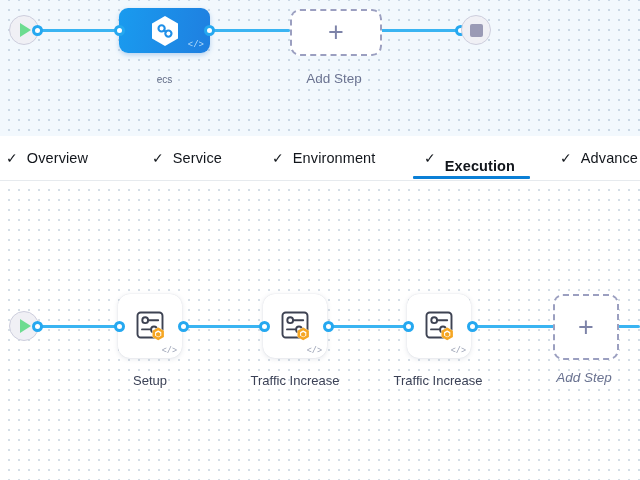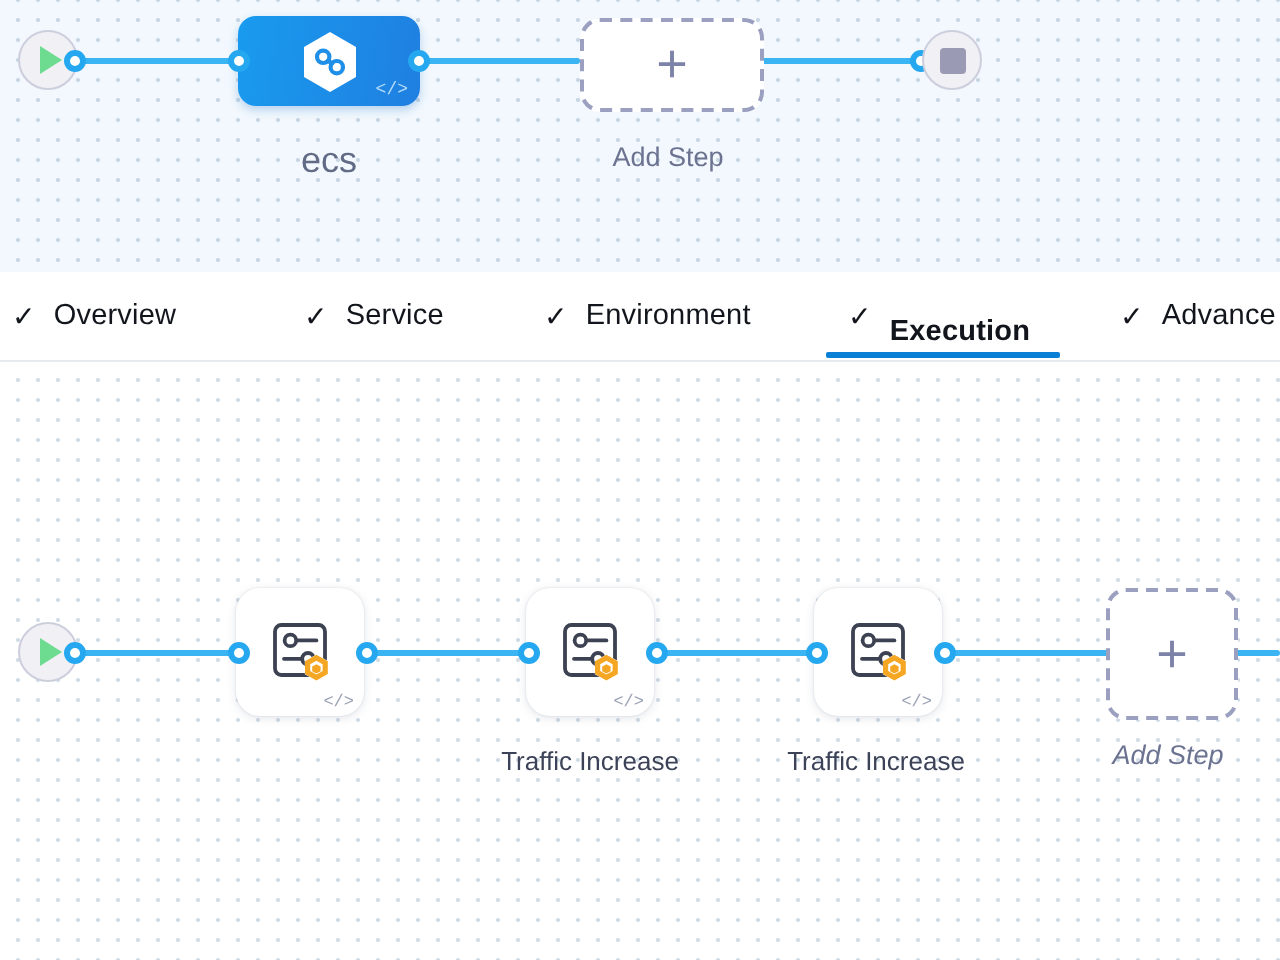--- a/index.html
+++ b/index.html
@@ -84,21 +84,21 @@
     display: flex; align-items: center; justify-content: center;
   }
   .hexwrap { width: 30px; height: 32px; position: relative; }
   .code-mark {
     position: absolute; right: 6px; bottom: 3px;
     font-size: 9px; color: #b5dcfb; font-family: "Liberation Mono", monospace;
     line-height: 1;
   }
   .node-caption {
     position: absolute; text-align: center;
-    font-size: 18px; color: #616b86; line-height: 18px;
+    font-size: 10px; color: #616b86; line-height: 18px;
     white-space: nowrap;
   }
 
   
   .dashed-box {
     position: absolute;
     border: 2px dashed #9b9fc0;
     border-radius: 10px;
     background: #ffffff;
     display: flex; align-items: center; justify-content: center;
@@ -229,20 +229,21 @@
             <path d="M25.2 19.9 L29.6 22.4 L29.6 27.3 L25.2 29.8 L20.8 27.3 L20.8 22.4 Z" fill="none" stroke="#f5a623" stroke-width="2.6"></path>
             <path d="M25.2 23.1 L27.3 24.3 L27.3 26.6 L25.2 27.8 L23.1 26.6 L23.1 24.3 Z" fill="#f5a623"></path>
           </g>
         </svg>
       </div>
       <span class="step-code-mark">&lt;/&gt;</span>
     </div>
     <div class="port" style="left:114px; top:140px;"></div>
     <div class="port" style="left:178px; top:140px;"></div>
     <div class="step-caption" style="left:90px; top:190px; width:120px;">
+      <div>Setup</div>
     </div>
 
     <div class="step-node" style="left:263px; top:113px;">
       <div class="step-icon-wrap">
         <svg width="34" height="34" viewBox="0 0 34 34">
           <rect x="4.5" y="3.5" width="25" height="25" rx="3.2" fill="none" stroke="#3d4252" stroke-width="1.9"></rect>
           <g fill="none" stroke="#3d4252" stroke-width="1.9" stroke-linecap="round">
             <circle cx="12.2" cy="11.2" r="2.9"></circle>
             <path d="M15.6 11.2 H25.2"></path>
             <circle cx="21.0" cy="20.4" r="2.9"></circle>

